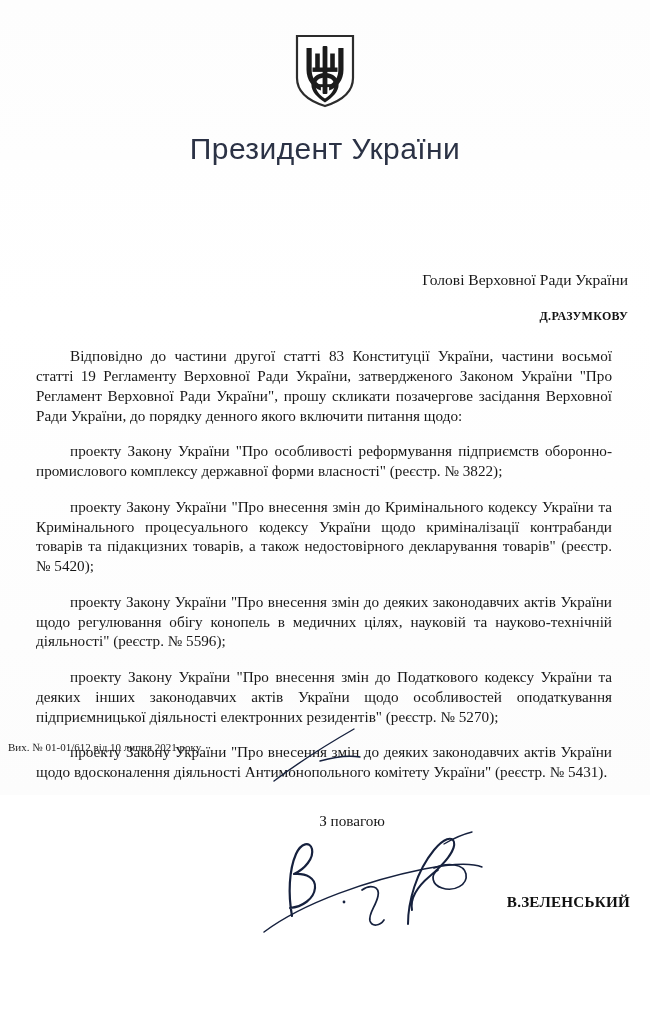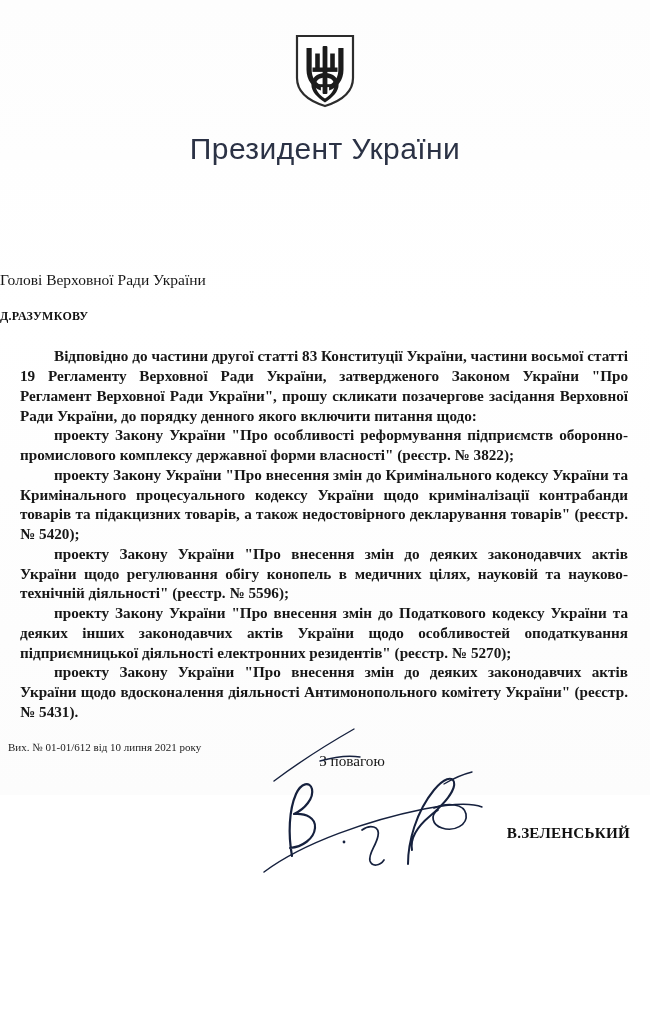--- a/index.html
+++ b/index.html
@@ -42,20 +42,21 @@
     font-weight: 400;
     letter-spacing: 0.4px;
     color: #2b3245;
     line-height: 1;
   }
 
   
   .addressee {
     margin-top: 106px;
     padding-right: 22px;
+    text-align: right;
   }
   .addressee-line {
     font-size: 15.5px;
     line-height: 1.25;
     color: #161616;
   }
   .addressee-name {
     margin-top: 20px;
     font-size: 12px;
     font-weight: bold;
@@ -78,24 +79,23 @@
   .body-block {
     margin-top: 22px;
     padding: 0 22px 0 20px;
   }
   .para {
     text-align: justify;
     text-justify: inter-word;
     text-indent: 34px;
     font-size: 15.2px;
     line-height: 1.30;
-    margin: 0;
+    margin: 16px;
     color: #171717;
     hyphens: none;
-    font-weight: bold;
   }
   .para + .para {
     margin-top: 0;
   }
 
   
   .closing {
     margin-top: 30px;
     padding-left: 54px;
     font-size: 15.2px;
@@ -112,21 +112,21 @@
     position: absolute;
     left: 258px;
     top: -4px;
     width: 240px;
     height: 110px;
     pointer-events: none;
   }
   .signer-name {
     position: absolute;
     right: 20px;
-    top: 52px;
+    top: 61px;
     font-size: 15.2px;
     font-weight: bold;
     letter-spacing: 0.2px;
     color: #111111;
   }
 
   
   .footer-ref {
     position: absolute;
     left: 8px;

